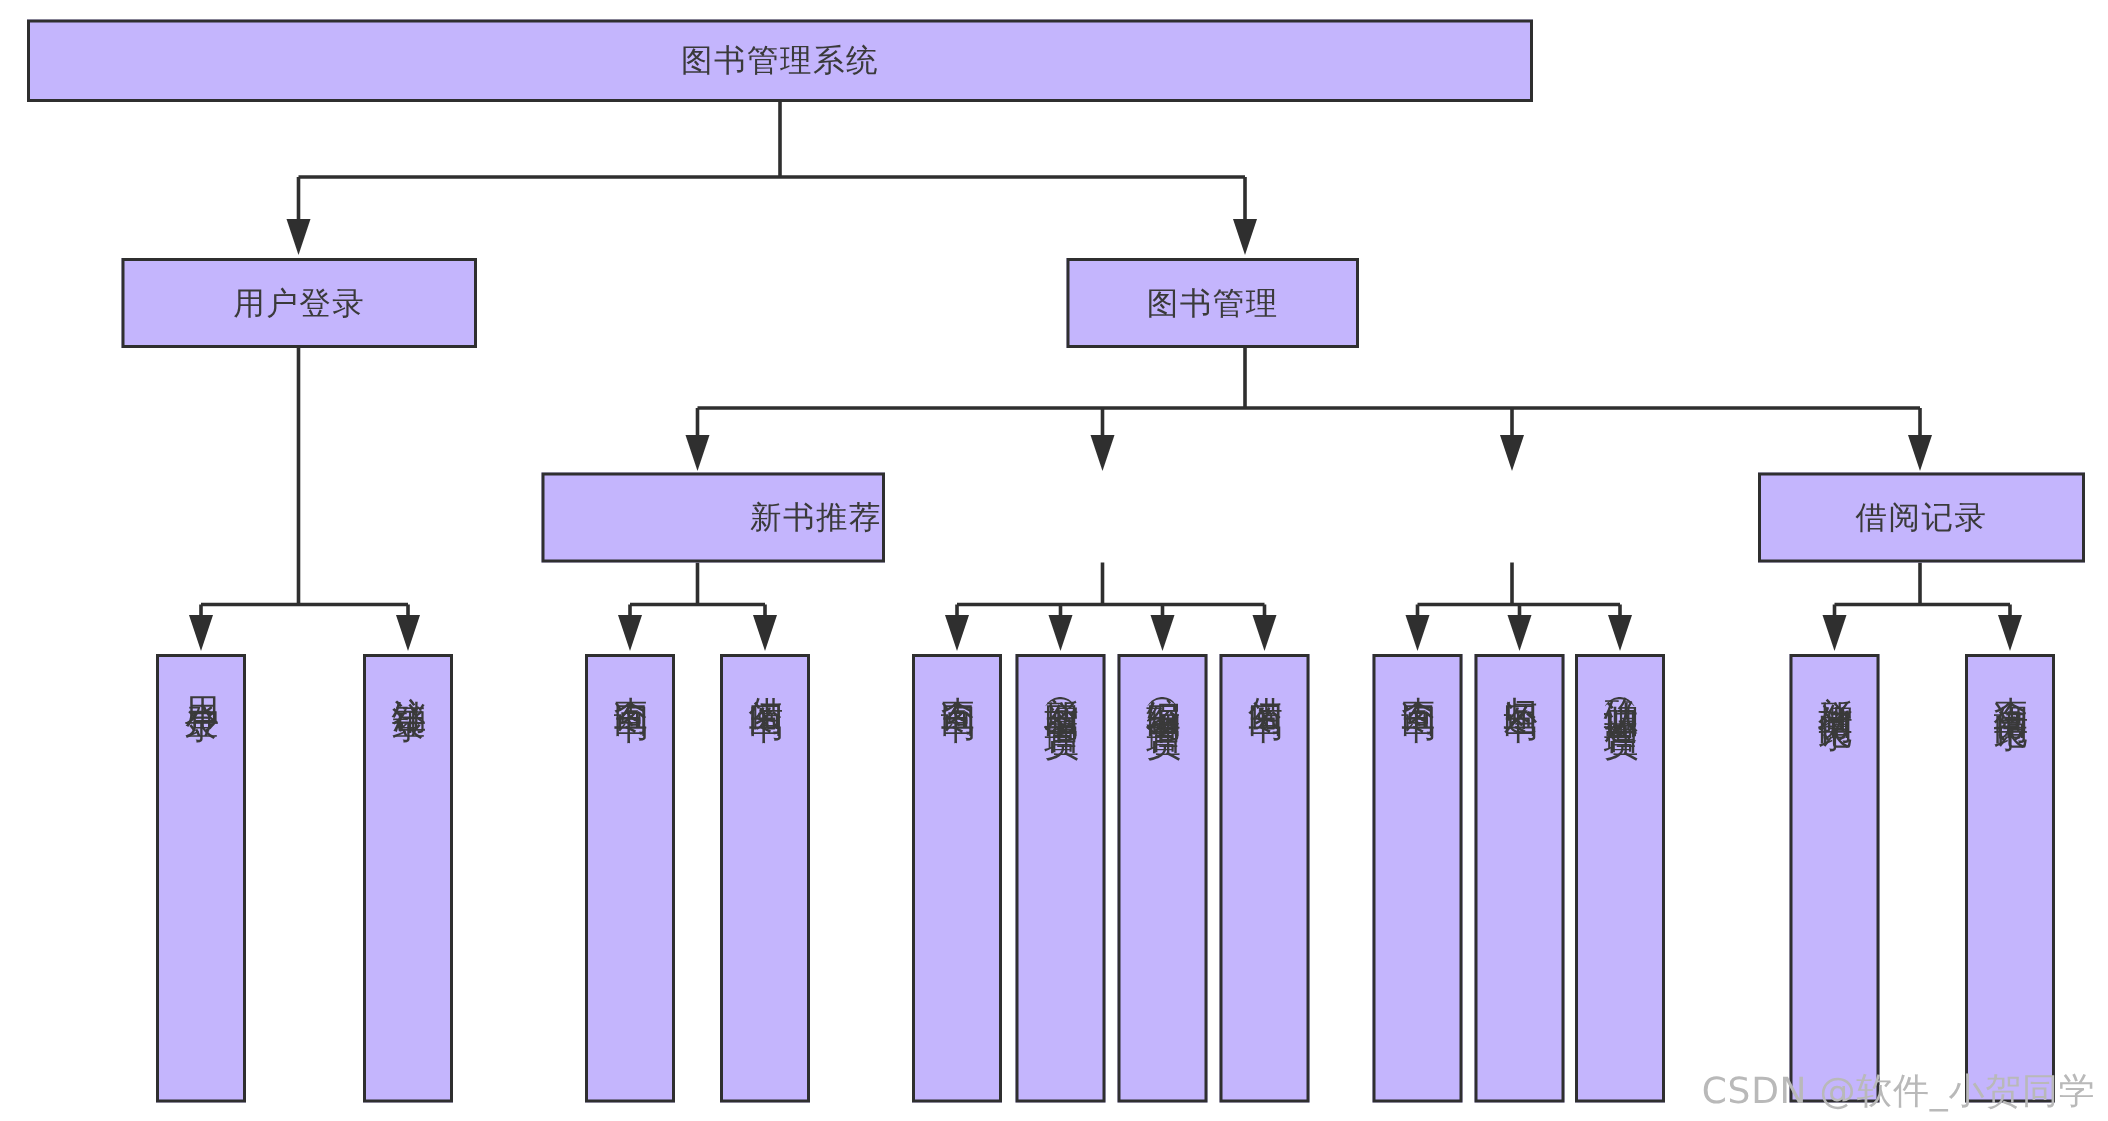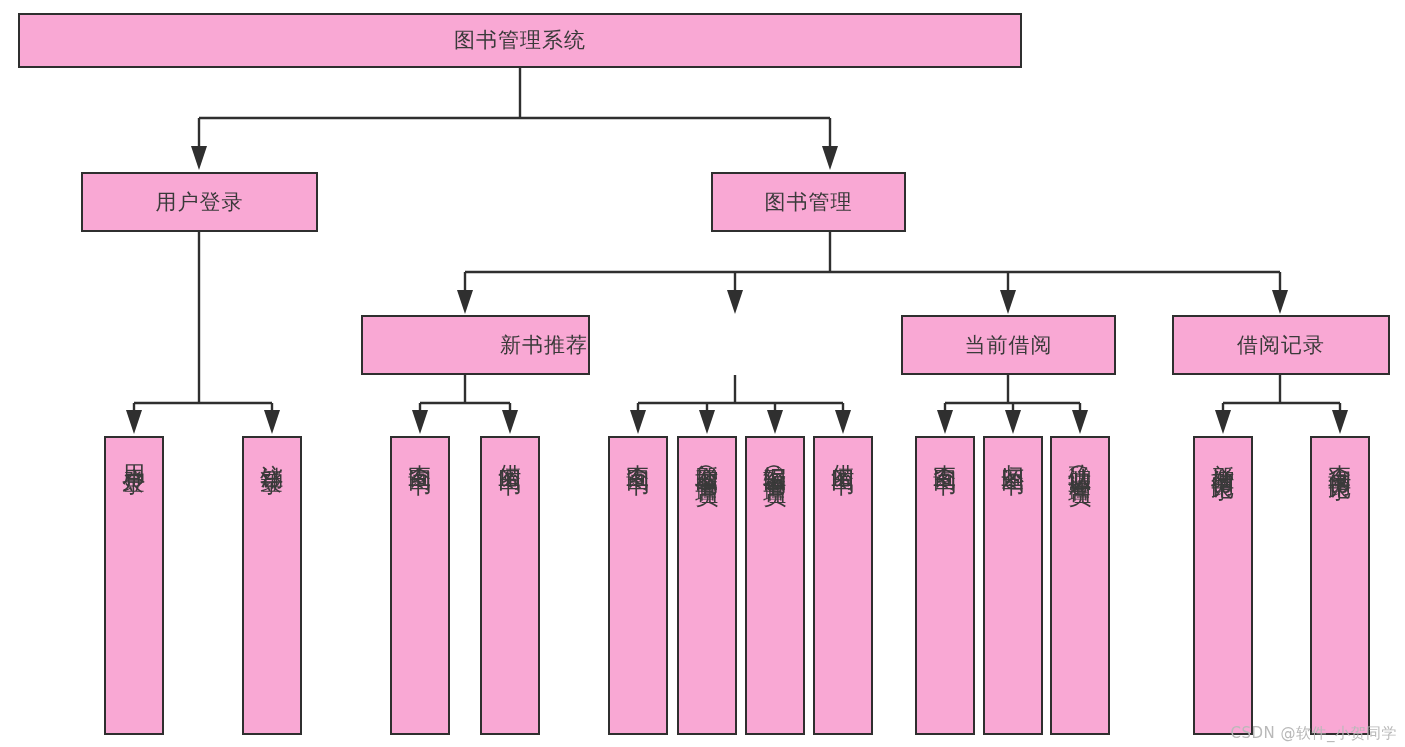--- a/index.html
+++ b/index.html
@@ -10,21 +10,21 @@
     font-family:"DejaVu Sans","Liberation Sans",sans-serif;
     overflow:hidden;
     position:relative;
   }
   #diagram{
     position:absolute;left:0;top:0;width:1405px;height:747px;
   }
   .node{
     position:absolute;
     box-sizing:border-box;
-    background:#f9a8d4;
+    background:#c4b5fd;
     border:2px solid #2f2f2f;
     display:flex;
     align-items:center;
     justify-content:center;
     z-index:3;
   }
   .node .lbl{
     color:#3a3a3a;
     font-size:21px;
     letter-spacing:1px;
@@ -43,21 +43,21 @@
     text-orientation:upright;
     font-size:23px;
     letter-spacing:3px;
     white-space:normal;
     text-align:left;
   }
   .watermark{
     position:absolute;
     right:8px;
     bottom:4px;
-    font-size:15px;
+    font-size:24px;
     color:#b9b9b9;
     letter-spacing:0.5px;
     z-index:5;
     white-space:nowrap;
     user-select:none;
   }
   svg.links{
     position:absolute;left:0;top:0;width:1405px;height:747px;
     z-index:1;
     pointer-events:none;
@@ -144,23 +144,20 @@
   <div class="node" style="left:81px;top:172px;width:237px;height:60px;">
     <span class="lbl">用户登录</span>
   </div>
   <div class="node" style="left:711px;top:172px;width:195px;height:60px;">
     <span class="lbl">图书管理</span>
   </div>
 
   <div class="node" style="left:361px;top:315px;width:229px;height:60px;justify-content:flex-end;">
     <span class="lbl">新书推荐</span>
   </div>
-  <div class="node" style="left:901px;top:315px;width:215px;height:60px;">
-    <span class="lbl">当前借阅</span>
-  </div>
   <div class="node" style="left:1172px;top:315px;width:218px;height:60px;">
     <span class="lbl">借阅记录</span>
   </div>
 
   <div class="node leaf" style="left:104px;top:436px;width:60px;height:299px;">
     <span class="lbl">用户登录</span>
   </div>
   <div class="node leaf" style="left:242px;top:436px;width:60px;height:299px;">
     <span class="lbl">注销登录</span>
   </div>

